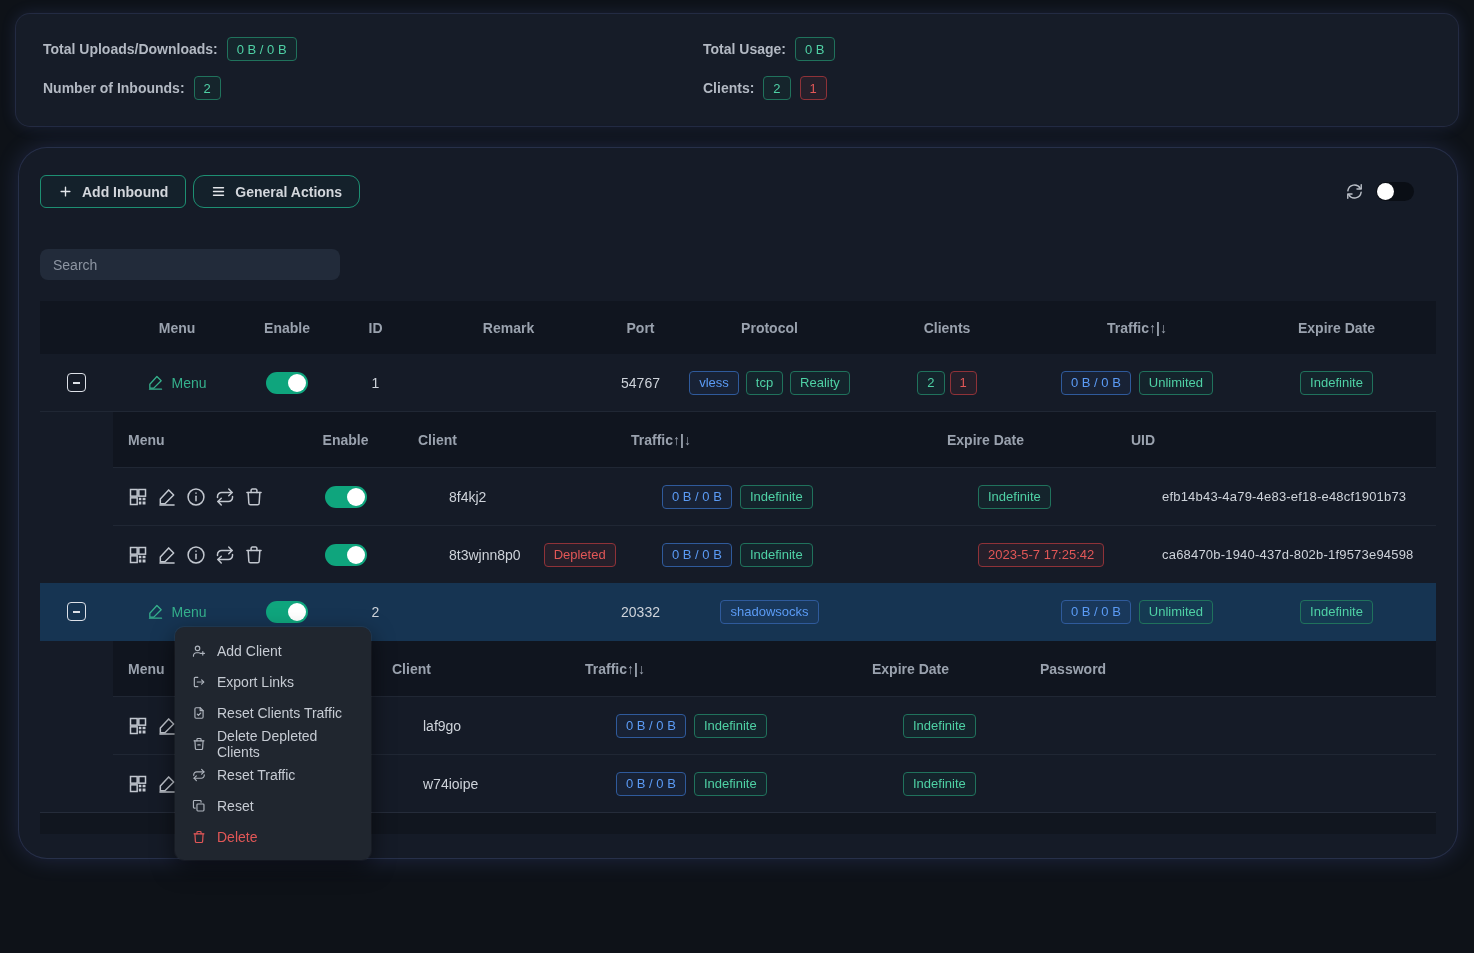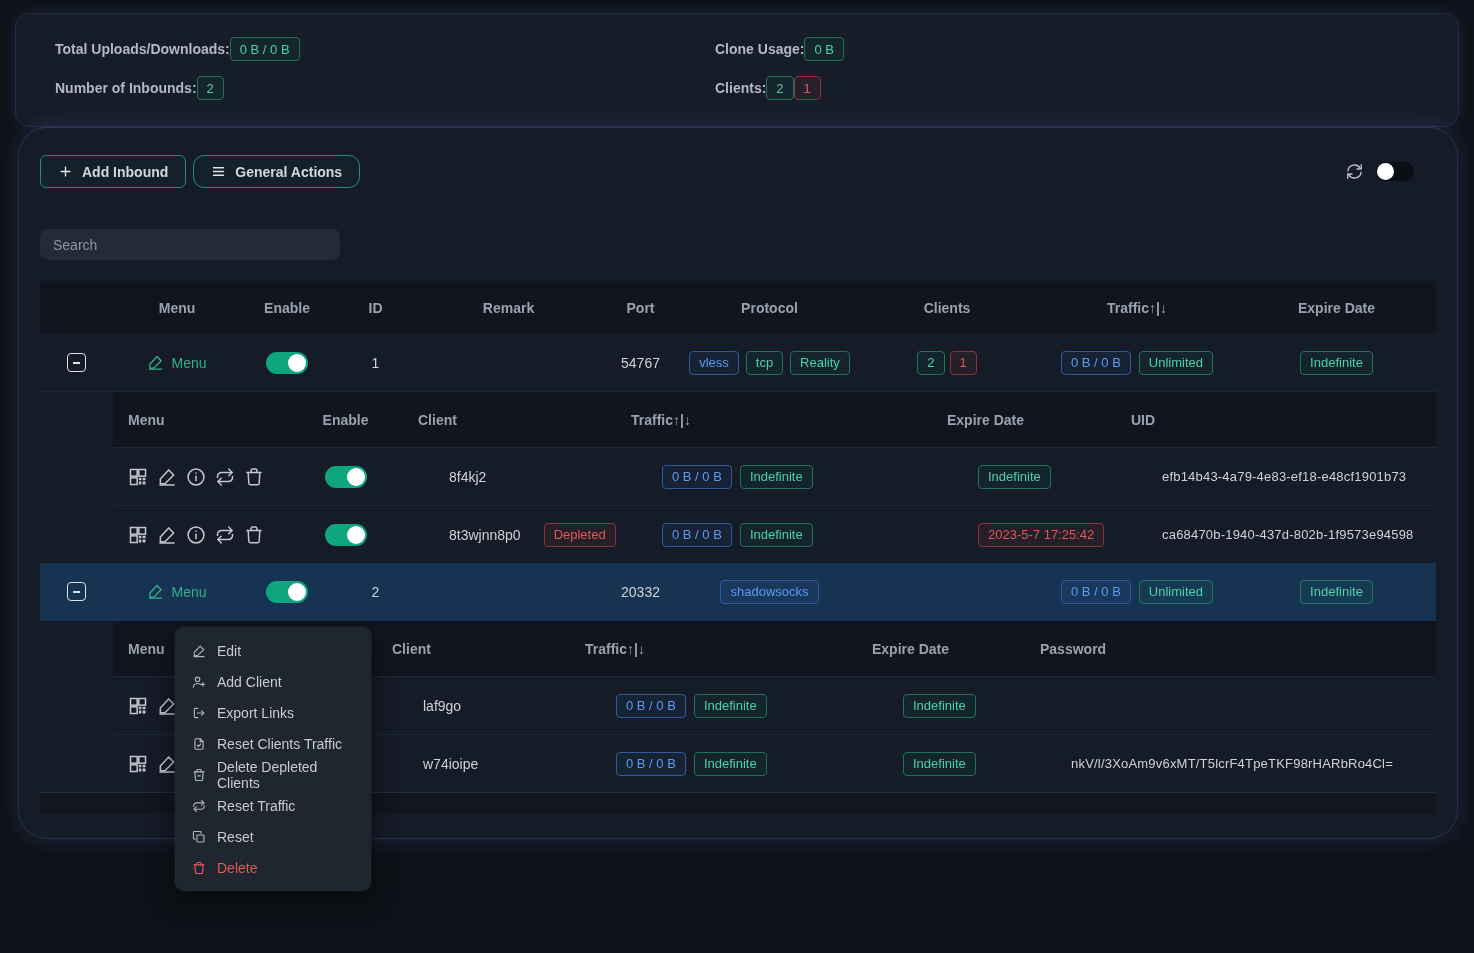--- a/index.html
+++ b/index.html
@@ -14,36 +14,36 @@
 
   
   .stats-card {
     position:absolute; left:16px; top:14px; width:1442px; height:112px;
     background:#161c28; border-radius:14px;
     box-shadow:0 0 0 1px rgba(150,170,255,.12), 0 0 16px rgba(110,135,255,.16);
     padding:22px 27px; display:flex;
   }
   .stats-col { display:flex; flex-direction:column; gap:13px; }
   .stats-col.left { width:660px; }
-  .stat-row { display:flex; align-items:center; height:26px;margin-left:12px; }
+  .stat-row { display:flex; align-items:center; gap:9px; height:26px; }
   .stat-label { font-size:14px; font-weight:700; color:#b3b9c3; }
 
   
   .tag {
     display:inline-flex; align-items:center; justify-content:center;
     height:24px; padding:0 9px; border-radius:4px; font-size:13px;
     border:1px solid transparent; white-space:nowrap;
   }
   .tag.green { color:#4fd1a5; border-color:#20725c; background:rgba(22,120,92,.10); }
   .tag.blue  { color:#5b9bf5; border-color:#2f5a9b; background:rgba(47,90,155,.12); }
   .tag.red   { color:#e25757; border-color:#8f3238; background:rgba(226,87,87,.08); }
 
   
   .main-card {
-    position:absolute; left:19px; top:128px; width:1438px; height:710px;
+    position:absolute; left:19px; top:148px; width:1438px; height:710px;
     background:#151b27; border-radius:28px;
     box-shadow:0 0 0 1px rgba(150,170,255,.14), 0 0 24px rgba(110,135,255,.20);
     padding:27px 21px 0;
   }
 
   .toolbar { display:flex; align-items:center; height:33px; margin-bottom:41px; }
   .btn {
     display:inline-flex; align-items:center; gap:9px; height:33px; padding:0 17px;
     background:rgba(16,163,127,.05); border:1px solid #1d8f72; border-radius:6px;
     color:#d3d7dc; font-size:14px; font-weight:600; cursor:pointer;
@@ -132,21 +132,21 @@
       <span class="stat-label">Total Uploads/Downloads:</span>
       <span class="tag green">0 B / 0 B</span>
     </div>
     <div class="stat-row">
       <span class="stat-label">Number of Inbounds:</span>
       <span class="tag green">2</span>
     </div>
   </div>
   <div class="stats-col">
     <div class="stat-row">
-      <span class="stat-label">Clone Usage:</span>
+      <span class="stat-label">Total Usage:</span>
       <span class="tag green">0 B</span>
     </div>
     <div class="stat-row">
       <span class="stat-label">Clients:</span>
       <span class="tag green">2</span>
       <span class="tag red">1</span>
     </div>
   </div>
 </div>
 
@@ -463,37 +463,27 @@
           </div>
         </div>
       <div class="cell-left pad24">w74ioipe</div>
       <div class="cell-left pad27" style="gap:8px;">
         <span class="tag blue">0 B / 0 B</span>
         <span class="tag green">Indefinite</span>
       </div>
       <div class="cell-left pad69">
           <span class="tag green">Indefinite</span>
         </div>
-      <div class="cell-left pad27">
-          <span class="mono-val">nkV/l/3XoAm9v6xMT/T5lcrF4TpeTKF98rHARbRo4Cl=</span>
-        </div>
     </div>
   </div>
 
   <div class="tfoot"></div>
 </div>
 
 <div class="ctx">
-  <div class="ctx-item">
-    <svg class="ic-sm" viewBox="0 0 24 24" fill="none" stroke="currentColor" stroke-width="2" stroke-linecap="round" stroke-linejoin="round">
-        <path d="M3.5 21.5h17"></path>
-        <path d="M14 3.5l6 6L9.5 20H4v-5.5L14 3.5z"></path>
-      </svg>
-    <span>Edit</span>
-  </div>
   <div class="ctx-item">
     <svg class="ic-sm" viewBox="0 0 24 24" fill="none" stroke="currentColor" stroke-width="2" stroke-linecap="round" stroke-linejoin="round">
         <circle cx="9.5" cy="7.5" r="3.8"></circle>
         <path d="M2.5 21v-1a5 5 0 0 1 5-5h4a5 5 0 0 1 3.2 1.2"></path>
         <path d="M18.5 13v6M15.5 16h6"></path>
       </svg>
     <span>Add Client</span>
   </div>
   <div class="ctx-item">
     <svg class="ic-sm" viewBox="0 0 24 24" fill="none" stroke="currentColor" stroke-width="2" stroke-linecap="round" stroke-linejoin="round">

